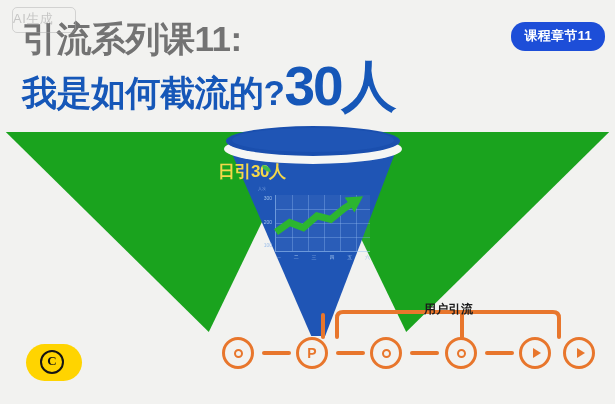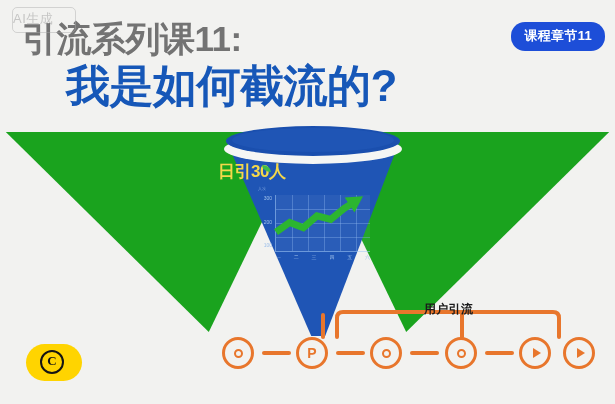--- a/index.html
+++ b/index.html
@@ -50,25 +50,24 @@
     line-height: 42px;
     white-space: nowrap;
   }
   .hl-line2 {
     display: flex;
     align-items: baseline;
     line-height: 52px;
     white-space: nowrap;
   }
   .hl-q {
-    font-size: 44px;
+    font-size: 35px;
     font-weight: bold;
     color: #1657b8;
     letter-spacing: -0.5px;
-    margin-left: 44px;
   }
   .hl-big-green {
     font-size: 55px;
     font-weight: bold;
     color: #1aa31e;
     letter-spacing: -2px;
     margin-left: 6px;
   }
   .hl-big-blue {
     font-size: 55px;
@@ -362,20 +361,21 @@
 
   <div class="watermark">AI生成</div>
 
   <div class="wedge wedge-left"></div>
   <div class="wedge wedge-right"></div>
 
   <div class="headline">
     <div class="hl-line1">引流系列课11:</div>
     <div class="hl-line2">
       <span class="hl-q">我是如何截流的?</span>
+      <span class="hl-big-blue">30人</span>
     </div>
   </div>
 
   <div class="chapter-badge">课程章节11</div>
 
   <div class="funnel-wrap">
     <div class="funnel-body"></div>
     <div class="funnel-rim-white"></div>
     <div class="funnel-top"></div>
     <div class="funnel-top-hi"></div>

